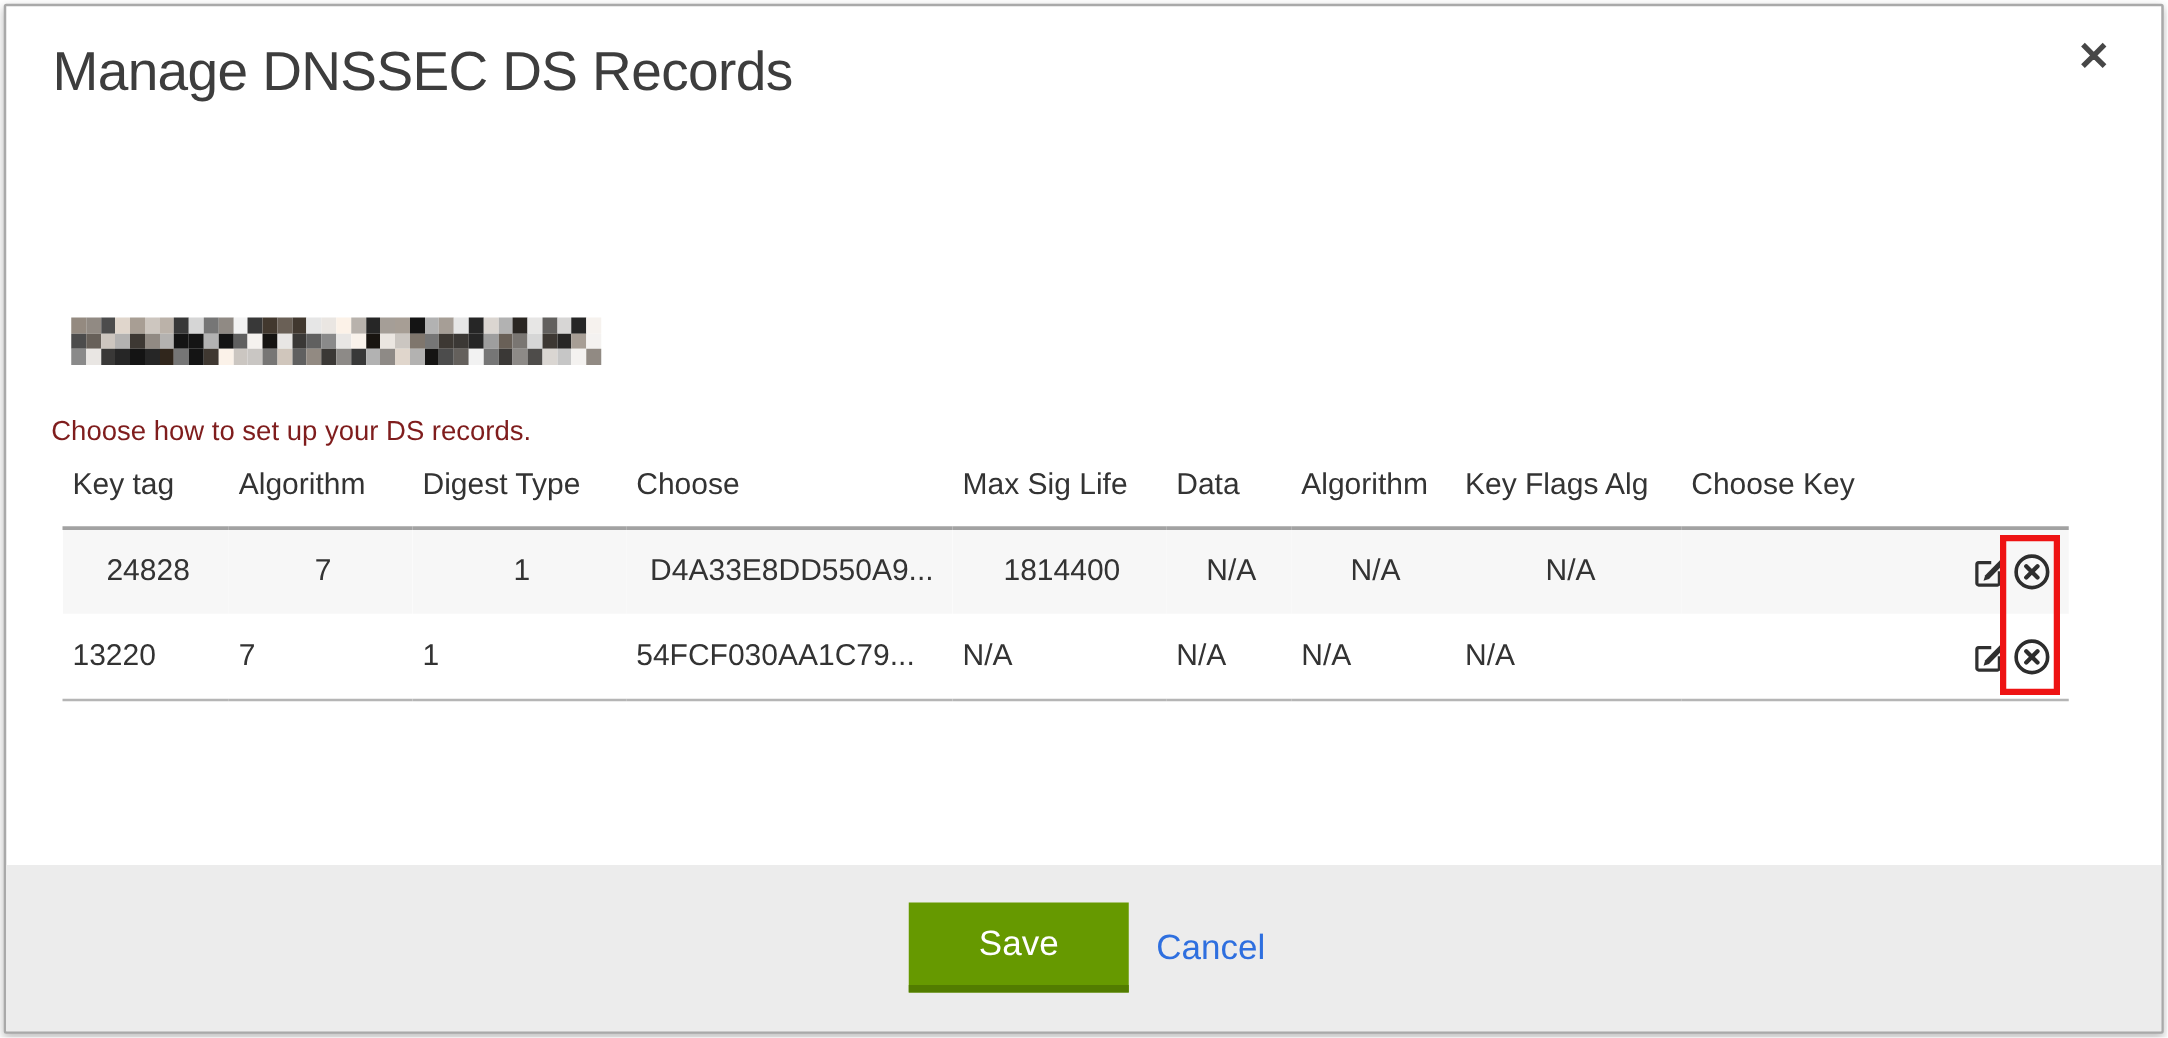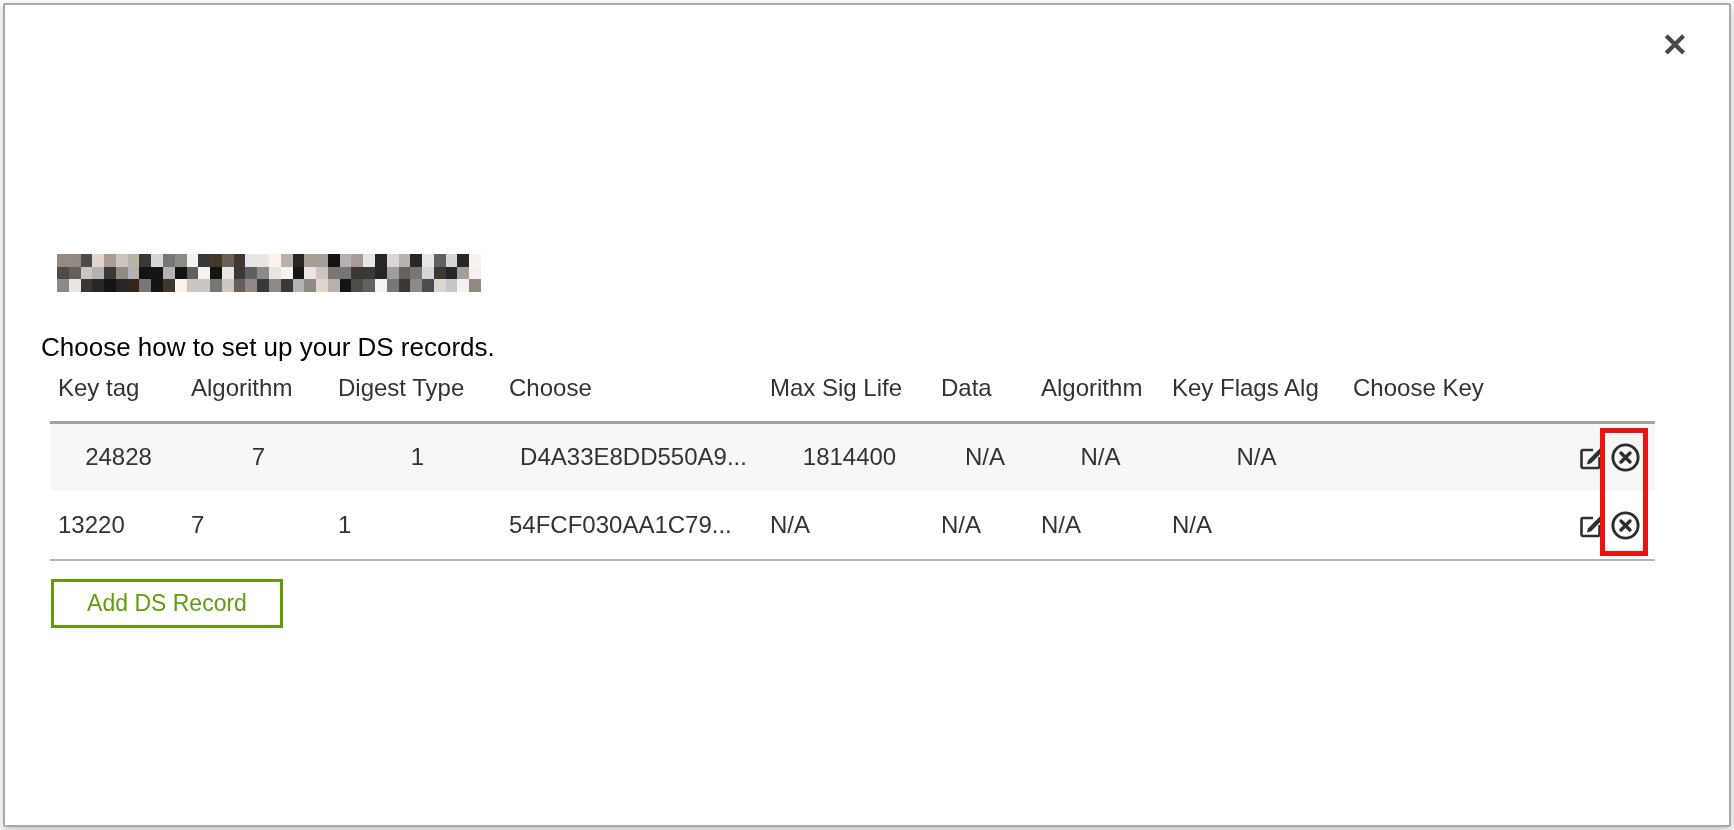--- a/index.html
+++ b/index.html
@@ -15,21 +15,21 @@
   .close-btn { position:absolute; right:32px; top:18px; width:44px; height:44px;
                display:flex; align-items:center; justify-content:center;
                font-size:32px; font-weight:700; color:#474747; cursor:pointer;
                background:none; border:none; line-height:1; }
 
   .domain-mosaic { position:absolute; left:52px; top:249px; width:424px; height:38px;
                    display:grid; grid-template-columns:repeat(36,1fr);
                    grid-template-rows:repeat(3,1fr); }
   .domain-mosaic span { display:block; }
 
-  .instruction { position:absolute; left:36px; top:327px; font-size:26px; color:#000000; }
+  .instruction { position:absolute; left:36px; top:327px; font-size:22px; color:#7f1d1d; }
 
   .ds-table { position:absolute; left:45px; top:363px; width:1605px;
               border-collapse:collapse; table-layout:fixed; font-size:24px; color:#333; }
   .ds-table th { text-align:left; font-weight:400; height:54px; vertical-align:middle;
                  padding:0 4px 12px 8px; white-space:nowrap; overflow:hidden; }
   .ds-table thead tr { border-bottom:3px solid #a2a2a2; }
   .ds-table td { height:69px; vertical-align:middle; padding:0 4px 0 8px;
                  white-space:nowrap; overflow:hidden; }
   .ds-table tbody tr.alt { background:var(--row-alt,#f7f7f7);text-align:center; }
   .ds-table tbody tr:last-child { border-bottom:2px solid #b5b5b5; }
@@ -53,20 +53,21 @@
 
   .annotation-box { position:absolute; left:1595px; top:423px; width:48px; height:128px;
                     border:5px solid var(--annotation-red,#ee1313); pointer-events:none; }
 </style>
 </head>
 <body>
 
 <div class="screen">
   <div class="modal">
 
+    <div class="title">Manage DNSSEC DS Records</div>
     <button class="close-btn">✕</button>
 
     <div class="domain-mosaic" id="domain-mosaic">
         <span style="background: rgb(148, 138, 128);"></span>
         <span style="background: rgb(145, 138, 131);"></span>
         <span style="background: rgb(76, 76, 76);"></span>
         <span style="background: rgb(224, 214, 204);"></span>
         <span style="background: rgb(168, 158, 148);"></span>
         <span style="background: rgb(205, 198, 191);"></span>
         <span style="background: rgb(187, 178, 169);"></span>
@@ -247,18 +248,21 @@
               <svg width="31" height="31" viewBox="0 0 31 31">
                 <circle cx="15.5" cy="15.5" r="12.6" fill="none" stroke="#2d2d2d" stroke-width="2.9"></circle>
                 <path d="M11 11 L20 20 M20 11 L11 20" stroke="#2d2d2d" stroke-width="3.4" stroke-linecap="round"></path>
               </svg></span>
             </button>
           </td>
         </tr>
       </tbody>
     </table>
 
-    <button class="add-btn">Add DS Record</button>
-
+
+    <div class="footer">
+      <button class="save-btn">Save</button>
+      <a class="cancel-link">Cancel</a>
+    </div>
 
     <div class="annotation-box"></div>
   </div>
 </div>
 
 </body></html>

